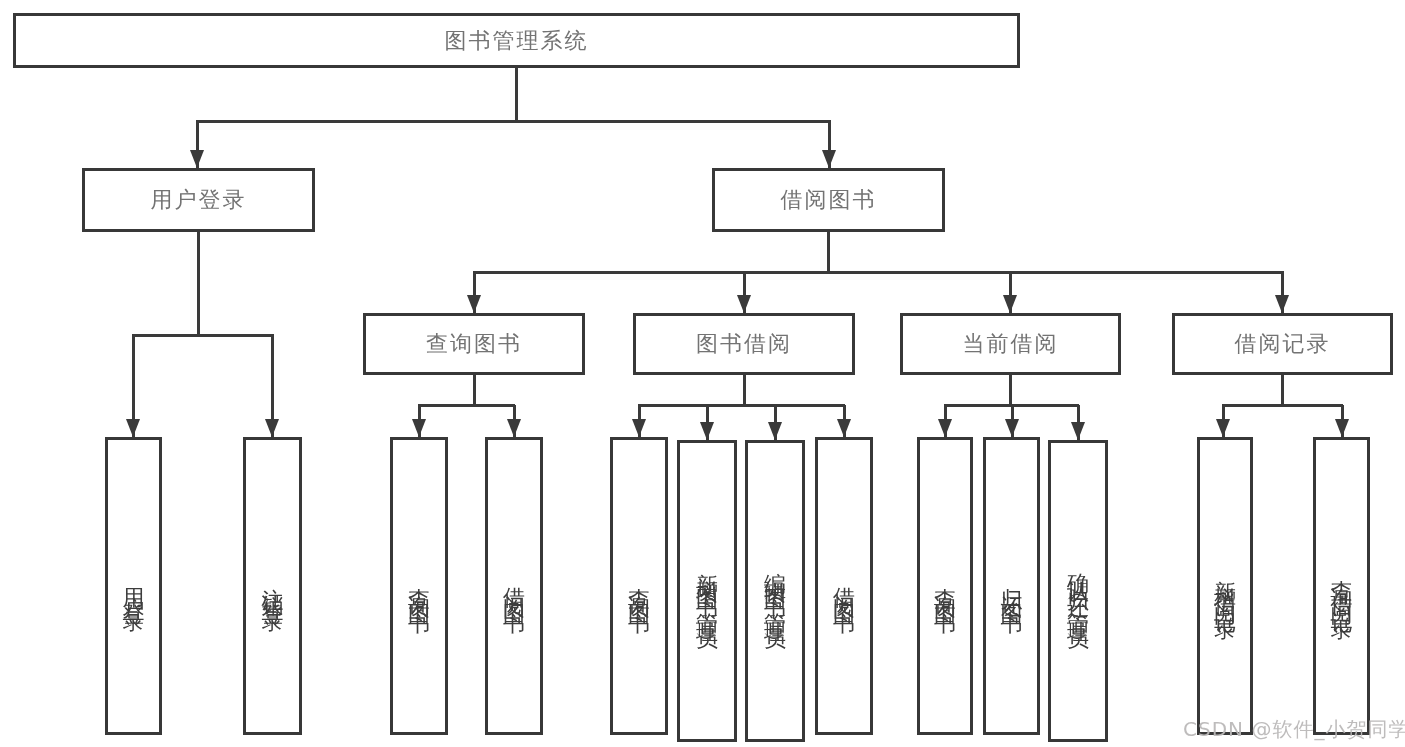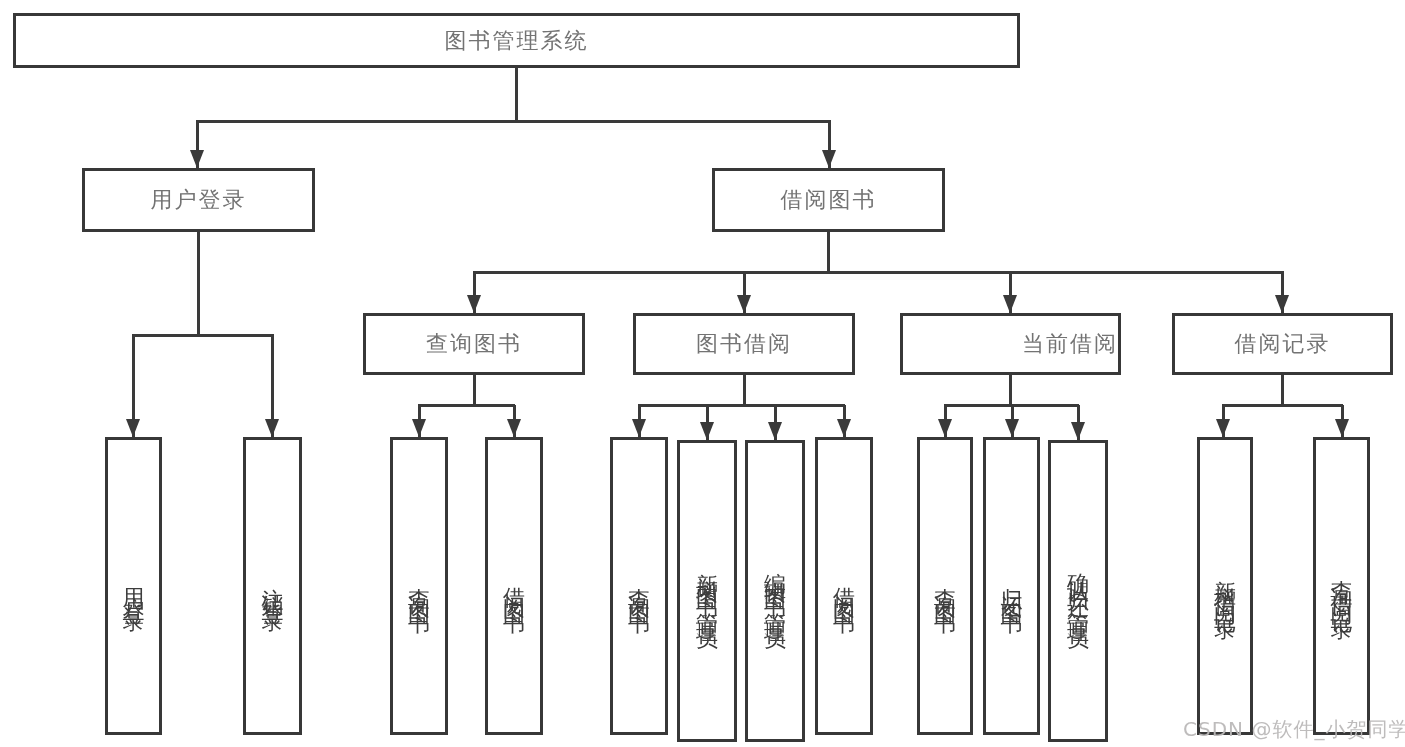--- a/index.html
+++ b/index.html
@@ -82,21 +82,21 @@
 <div class="node" style="left:712px; top:168px; width:233px; height:64px;">
   <span class="h-label">借阅图书</span>
 </div>
 
 <div class="node" style="left:363px; top:313px; width:222px; height:62px;">
   <span class="h-label">查询图书</span>
 </div>
 <div class="node" style="left:633px; top:313px; width:222px; height:62px;">
   <span class="h-label">图书借阅</span>
 </div>
-<div class="node" style="left:900px; top:313px; width:221px; height:62px;justify-content:flex-end;">
+<div class="node" style="left:900px; top:313px; width:221px; height:62px;">
   <span class="h-label">当前借阅</span>
 </div>
 <div class="node" style="left:1172px; top:313px; width:221px; height:62px;">
   <span class="h-label">借阅记录</span>
 </div>
 
 <div class="node" style="left:105px; top:437px; width:57px; height:298px;">
   <span class="v-label">用户登录</span>
 </div>
 <div class="node" style="left:243px; top:437px; width:59px; height:298px;">

